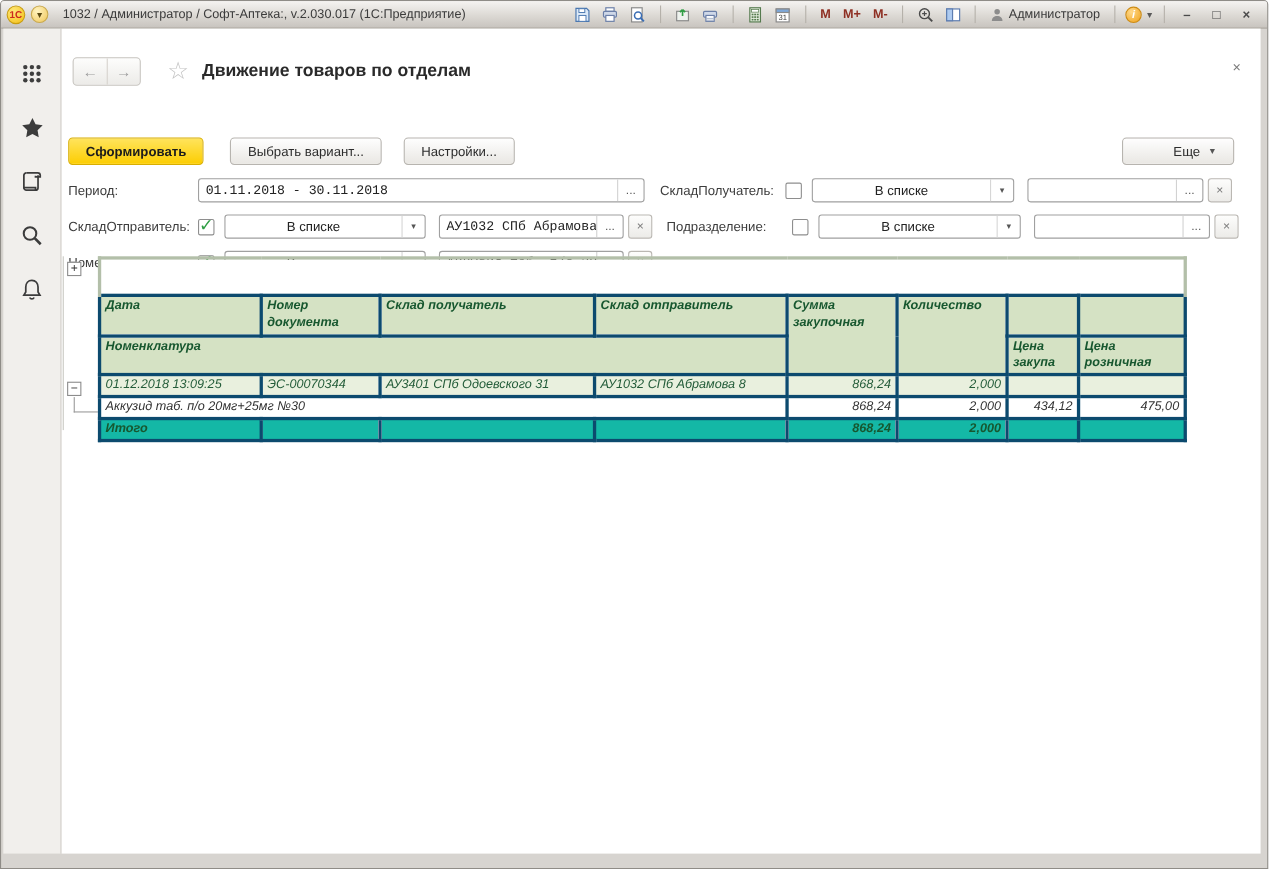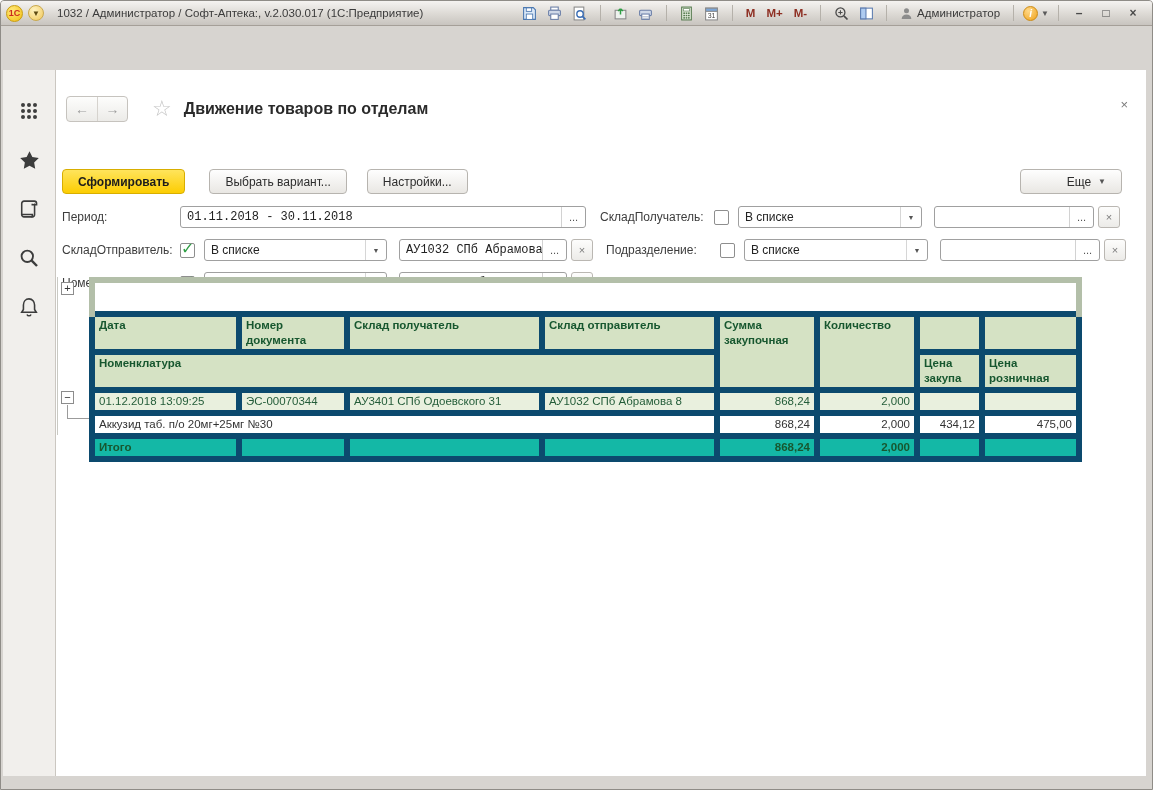--- a/index.html
+++ b/index.html
@@ -1,20 +1,20 @@
 <!DOCTYPE html>
 <html><head>
 <meta charset="utf-8">
 <style>
   * { box-sizing: border-box; margin: 0; padding: 0; }
   html,body { width:1155px; height:791px; }
   body { font-family:"Liberation Sans","DejaVu Sans",sans-serif; background:#fff; overflow:hidden; }
 
   .window { width:1153px; height:790px; border:1px solid #8f8c87; border-radius:4px 4px 0 0;
-            background:#d7d4d0; display:flex; flex-direction:column; overflow:hidden;gap:44px; }
+            background:#d7d4d0; display:flex; flex-direction:column; overflow:hidden; }
 
   
   .titlebar { height:25px; flex:0 0 25px; background:linear-gradient(#f5f3f1,#dcd9d4 55%,#c8c4bf);
               border-bottom:1px solid #a59f98; display:flex; align-items:center; padding:0 8px 0 5px; gap:5px; }
   .logo-circle { width:17px; height:17px; border-radius:50%; background:radial-gradient(circle at 35% 30%,#ffe97a,#f3bd12);
                  border:1px solid #c89d10; color:#cc2a1e; font-weight:bold; font-size:9px;
                  display:flex; align-items:center; justify-content:center; flex:0 0 auto; }
   .dd-circle { width:16px; height:16px; border-radius:50%; background:radial-gradient(circle at 35% 30%,#fff3c0,#f0c75a);
                border:1px solid #c9a94e; color:#5d4a12; font-size:8px; display:flex; align-items:center; justify-content:center; }
   .tb-title { font-size:11.5px; color:#3b3b3b; margin-left:8px; white-space:nowrap; }
@@ -64,21 +64,21 @@
 
   
   .f-row { position:absolute; left:6px; display:flex; align-items:center; height:22px; font-size:12px; color:#3d3d3d; }
   .f-row1 { top:136px; } .f-row2 { top:169px; } .f-row3 { top:202px; }
   .fl-label { width:118px; flex:0 0 118px; }
   .fr-label { width:114px; flex:0 0 114px; }
   .field { border:1px solid #a0a0a0; border-radius:3px; background:#fff; display:flex; height:22px; overflow:hidden; }
   .field-text { flex:1; padding:3px 6px 0 6px; font-size:12px; color:#222; white-space:nowrap; overflow:hidden;font-family:Liberation Mono, monospace; }
   .field-dots { width:24px; flex:0 0 24px; border-left:1px solid #d2d2d2; color:#555; font-size:11px;
                 display:flex; align-items:center; justify-content:center; }
-  .combo { border:1px solid #a0a0a0; border-radius:3px; background:#fff; display:flex; height:22px; }
+  .combo { border:1px solid #a0a0a0; border-radius:3px; background:#fff; display:flex; height:22px;text-align:center; }
   .combo-text { flex:1; padding:3px 6px 0 6px; font-size:12px; color:#222; white-space:nowrap; }
   .combo-arrow { width:21px; flex:0 0 21px; border-left:1px solid #d6d6d6; display:flex; align-items:center;
                  justify-content:center; font-size:7px; color:#555; }
   .x-btn { width:22px; height:22px; flex:0 0 22px; border:1px solid #bab7b2; border-radius:3px;
            background:linear-gradient(#fdfdfc,#ecebe8); color:#7d7d7d; font-size:11px;
            display:flex; align-items:center; justify-content:center; }
   .cb { width:15px; height:15px; flex:0 0 15px; border:1px solid #8e8e8e; border-radius:2px; background:#fff;
         position:relative; }
   .cb .mark { position:absolute; left:0px; top:-5px; color:#2e9e44; font-size:16px; font-weight:bold; }
   .w406 { width:406px; } .w183 { width:183px; } .w168 { width:168px; } .w160 { width:160px; } .w184 { width:184px; }
@@ -90,21 +90,21 @@
   .exp-box { position:absolute; width:13px; height:13px; border:1px solid #8c8c8c; background:#fff;
              font-size:11px; line-height:11px; text-align:center; color:#333; }
   .plus-box { left:4px; top:5px; }
   .minus-box { left:4px; top:114px; }
   .tree-l { position:absolute; left:10px; top:128px; width:22px; height:14px;
             border-left:1px solid #9b9b9b; border-bottom:1px solid #9b9b9b; }
   .blank-dash { position:absolute; left:85px; top:14px; width:9px; height:2px; background:#d0d0d0; }
 
   table.rep { position:absolute; left:32px; top:0; border-collapse:collapse; table-layout:fixed; width:987px;
               font-size:11.5px; }
-  table.rep td { border:6px solid #0c4a6e; padding:1px 4px; line-height:15px; overflow:hidden; white-space:nowrap; }
+  table.rep td { border:3px solid #0c4a6e; padding:1px 4px; line-height:15px; overflow:hidden; white-space:nowrap;font-style:italic; }
   tr.blank td { background:#fff; border-color:#b3bfa9; border-bottom:none; height:34px; }
   tr.h1 td, tr.h2 td { background:#d5e2c4; color:#17572f; font-weight:bold; vertical-align:top; white-space:normal; }
   tr.h1 td { height:37px; }
   tr.h2 td { height:35px; }
   tr.grp td { background:#e9f0de; color:#235c39; height:17px; }
   tr.det td { background:#fff; color:#333; height:16px; }
   tr.tot td { background:#14b8a6; color:#17572f; font-weight:bold; height:17px; }
   td.num { text-align:right; }
   td.indent { padding-left:14px; }
 

